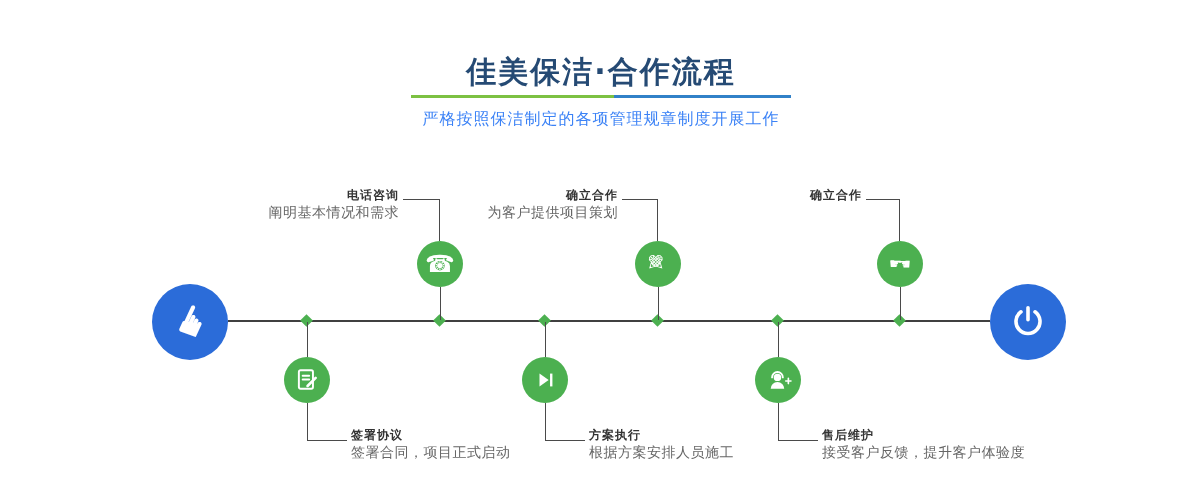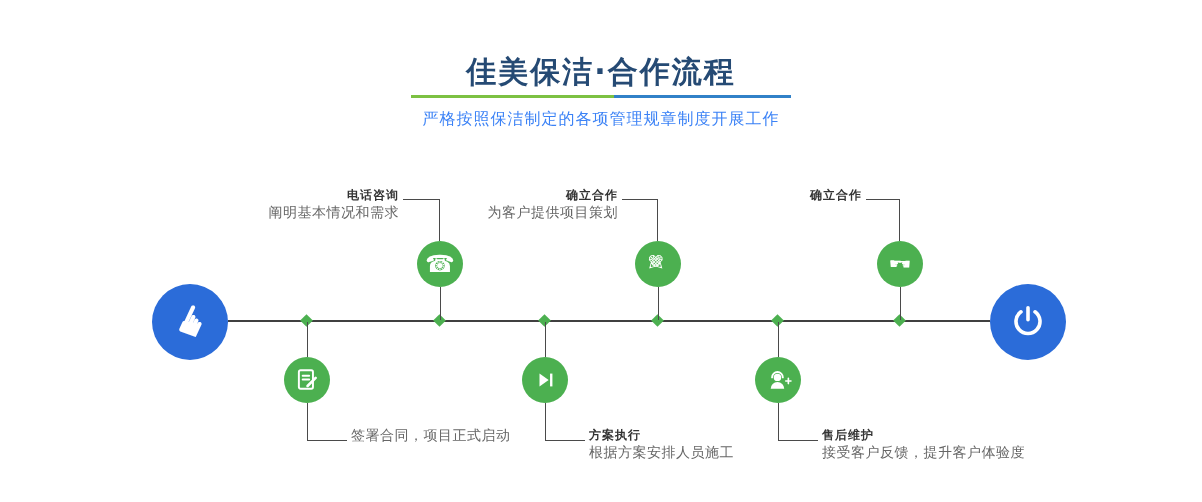--- a/index.html
+++ b/index.html
@@ -236,20 +236,21 @@
   </div>
   <div class="step-label top lt2">
     <div class="step-title">确立合作</div>
     <div class="step-desc">为客户提供项目策划</div>
   </div>
   <div class="step-label top lt3">
     <div class="step-title">确立合作</div>
   </div>
 
   <div class="step-label bottom lb1">
+    <div class="step-title">签署协议</div>
     <div class="step-desc">签署合同，项目正式启动</div>
   </div>
   <div class="step-label bottom lb3">
     <div class="step-title">售后维护</div>
     <div class="step-desc">接受客户反馈，提升客户体验度</div>
   </div>
   <div class="step-label bottom lb2">
     <div class="step-title">方案执行</div>
     <div class="step-desc">根据方案安排人员施工</div>
   </div>

